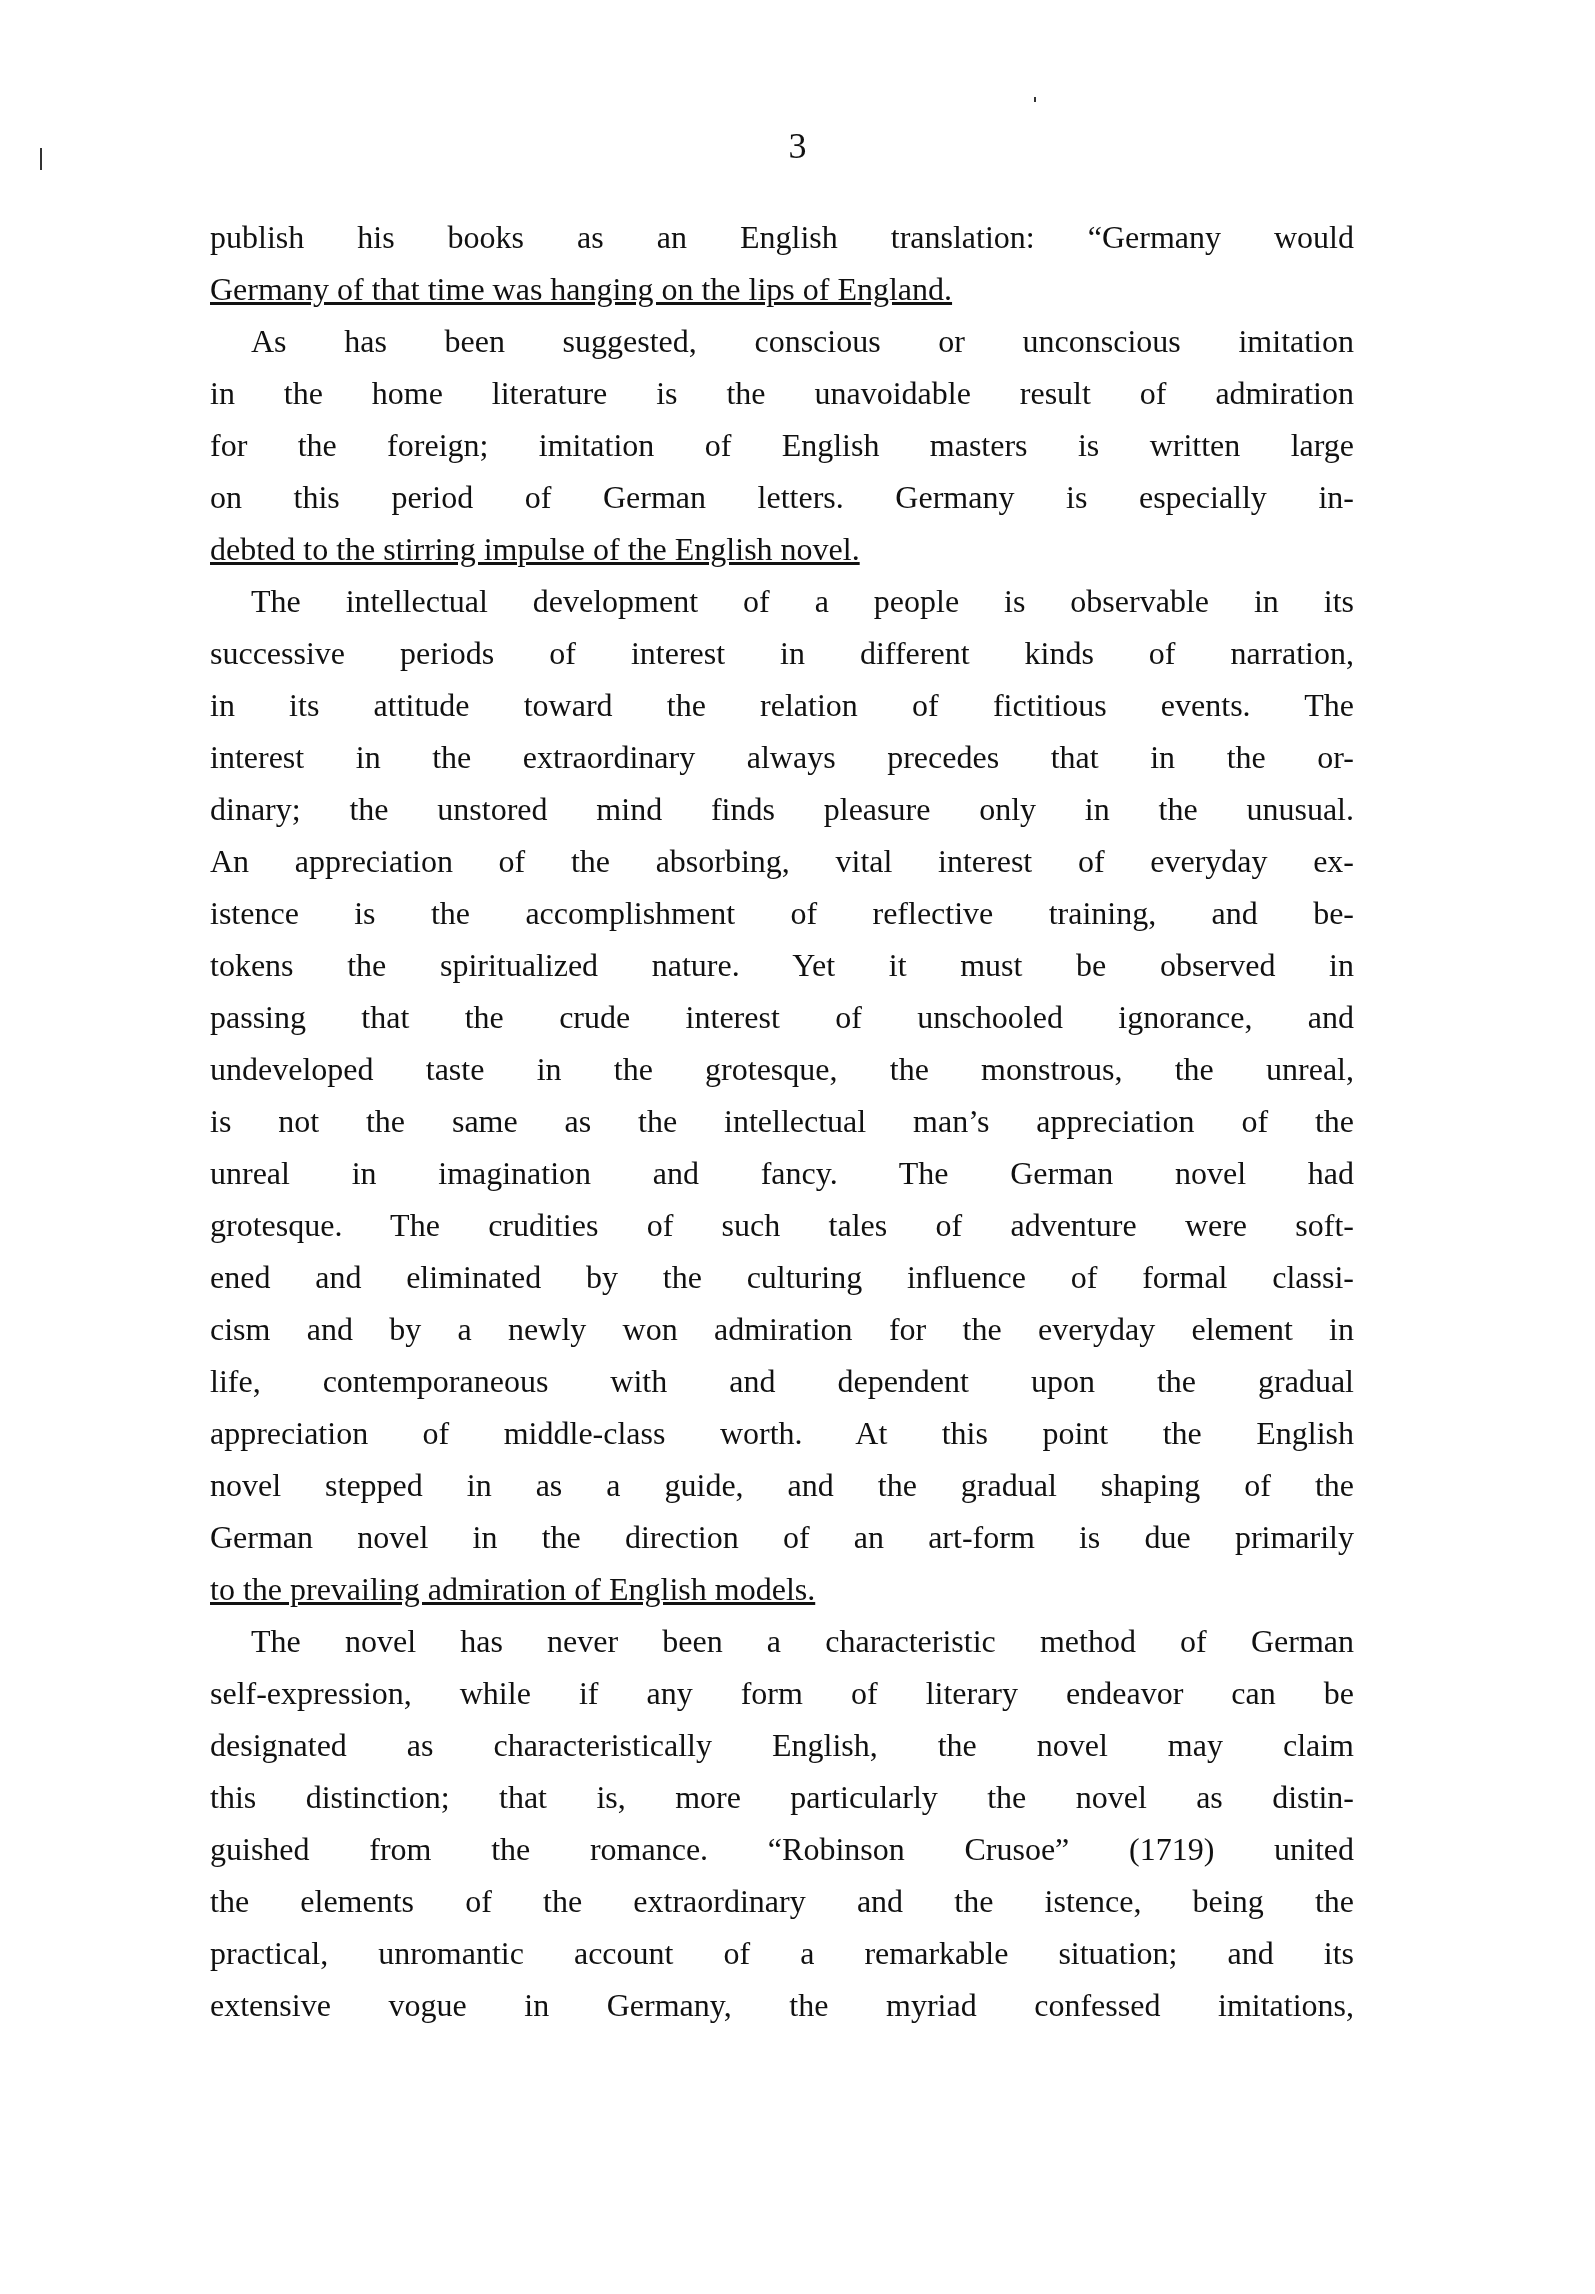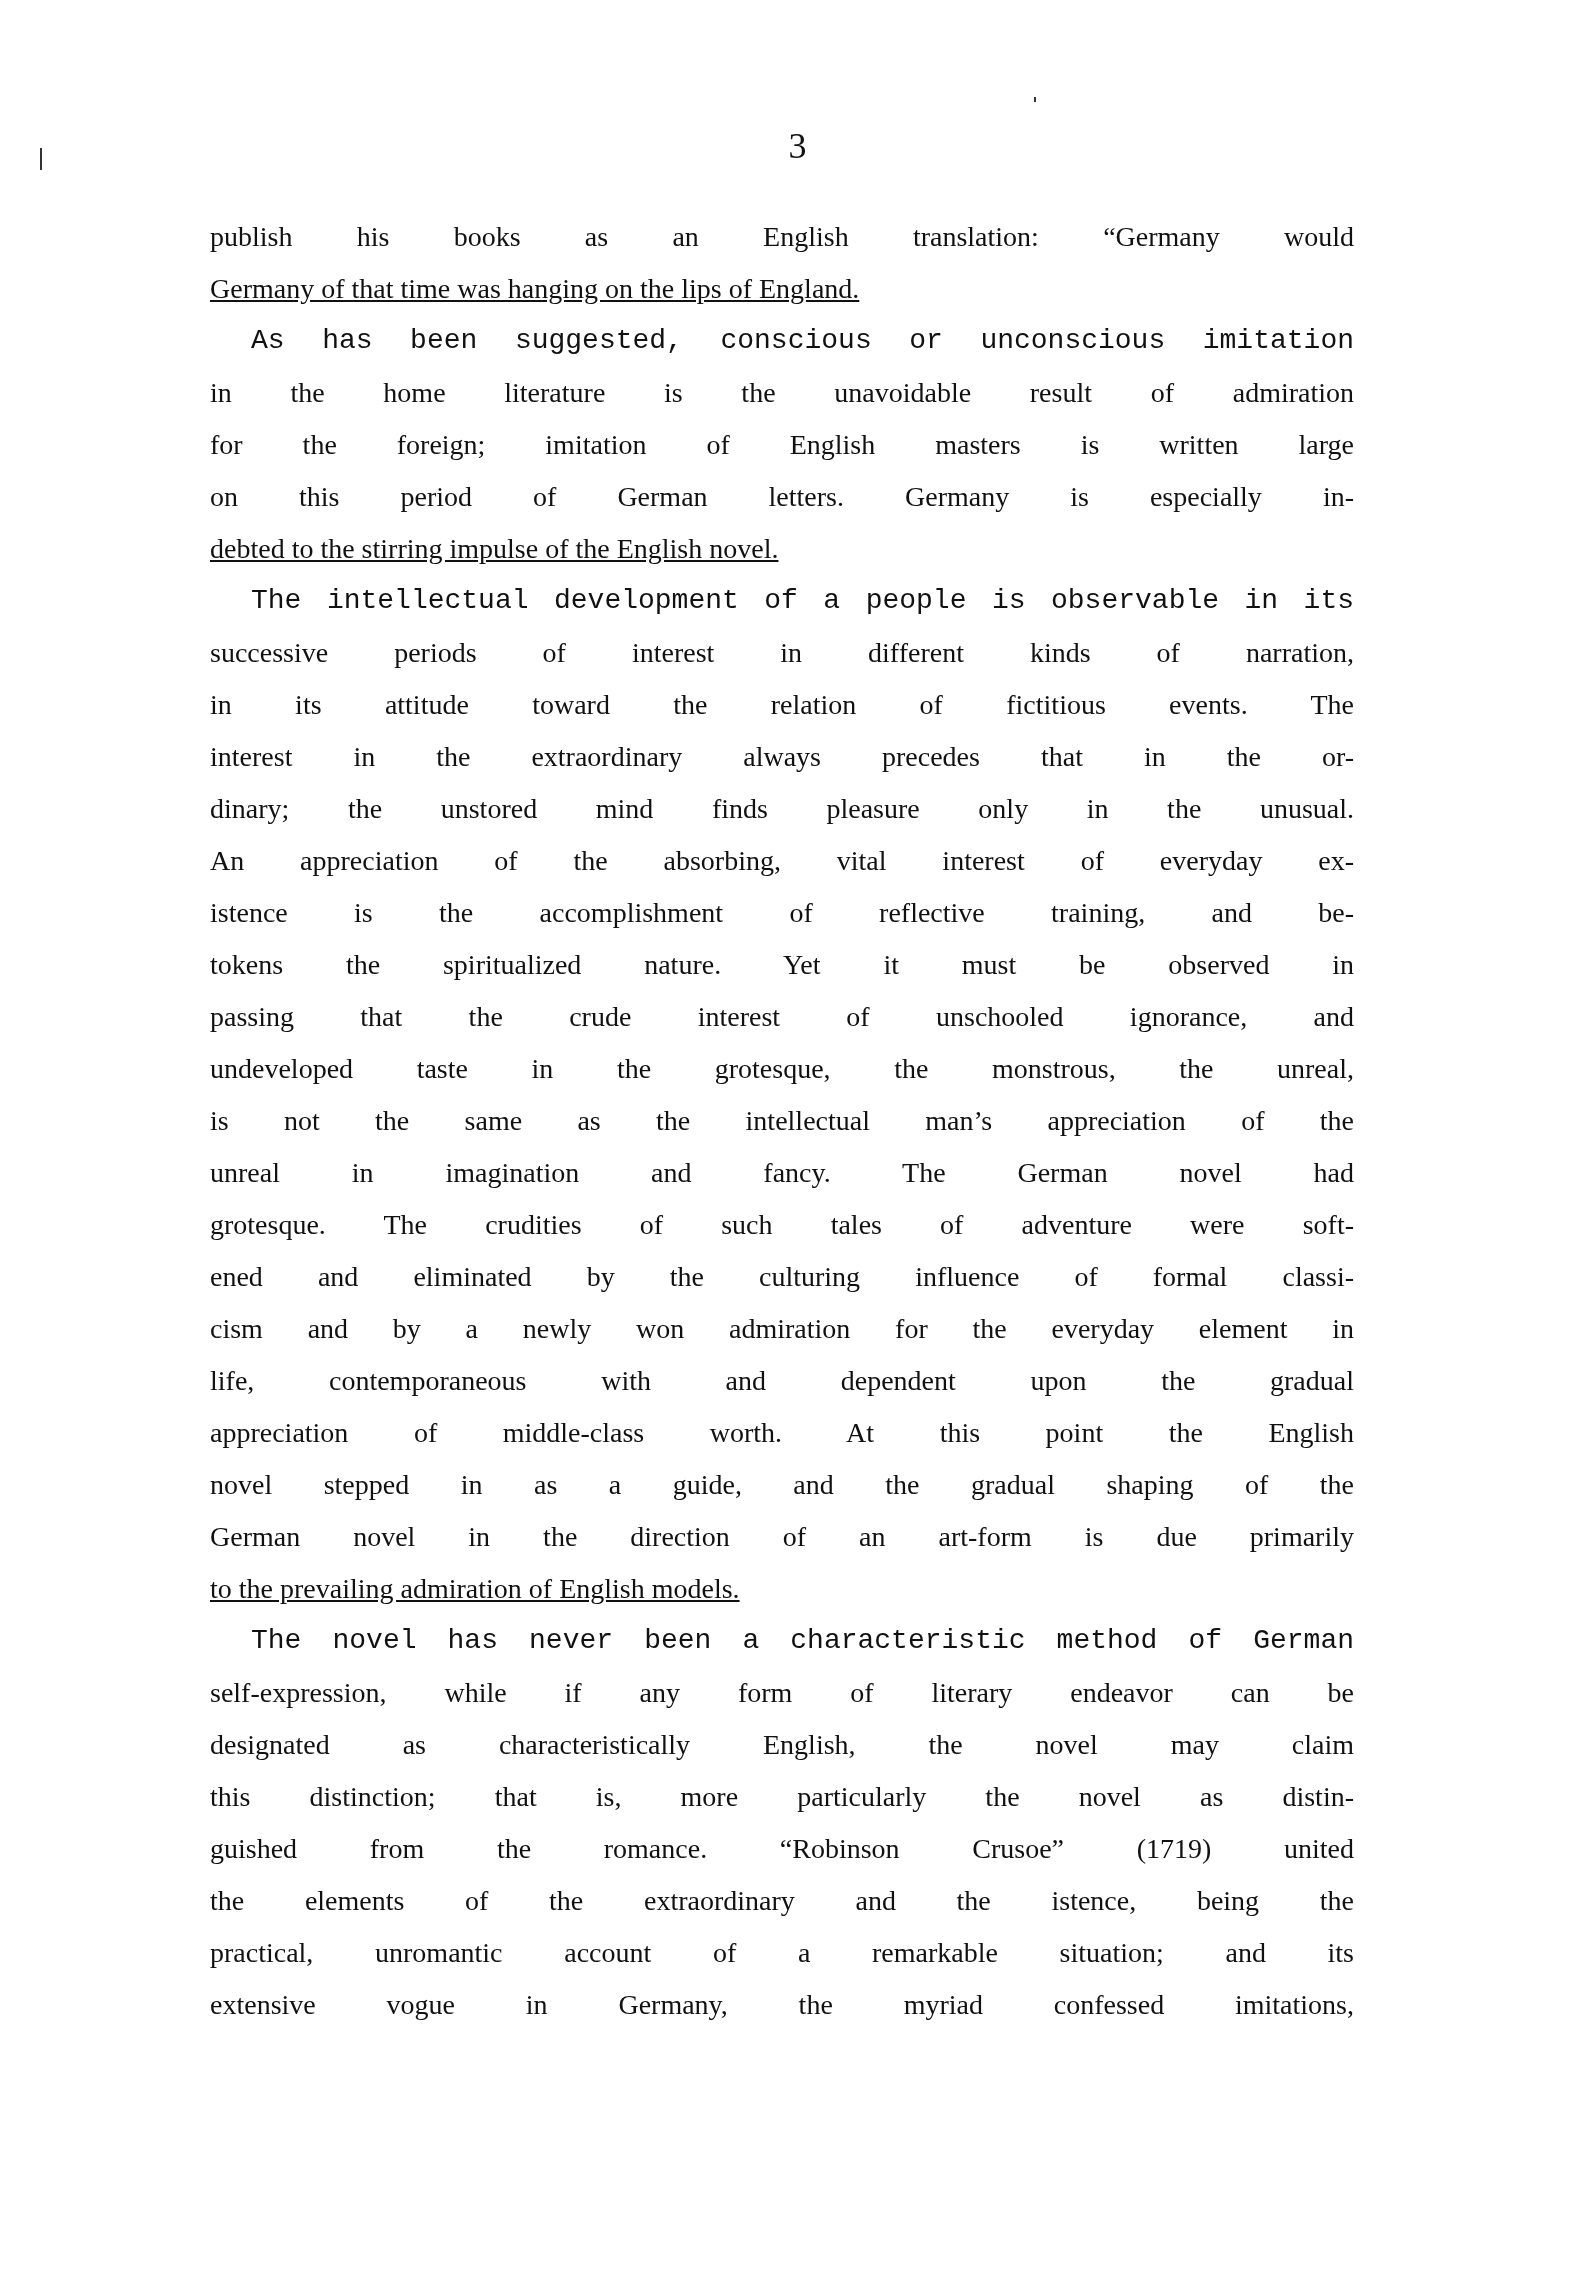--- a/index.html
+++ b/index.html
@@ -6,29 +6,29 @@
   body { width: 1595px; height: 2294px; position: relative; overflow: hidden; }
   .page-number {
     position: absolute; left: 0; width: 1595px; top: 125px;
     text-align: center;
     font-family: "Liberation Serif", serif;
     font-size: 36px; color: #111;
   }
   .text-block {
     position: absolute; left: 210px; top: 211px; width: 1144px;
     font-family: "Liberation Serif", serif;
-    font-size: 28px; line-height: 52px; color: #111;
+    font-size: 32px; line-height: 52px; color: #111;
   }
   .line {
     display: block; white-space: nowrap;
     text-align: justify; text-align-last: justify;
     height: 52px;
   }
   .line.last { text-align-last: left; text-decoration: underline; }
-  .line.indent { padding-left: 41px; font-family: Liberation Mono, monospace; }
+  .line.indent { padding-left: 41px; }
   .mark { position: absolute; background: #333; }
 </style>
 </head>
 <body>
 
 <div>
   <div class="page-number">3</div>
   <span class="mark" style="left:40px;top:148px;width:1.8px;height:21.5px;"></span>
   <span class="mark" style="left:1034px;top:97px;width:1.8px;height:5.4px;"></span>
   <div class="text-block" id="text-block">

